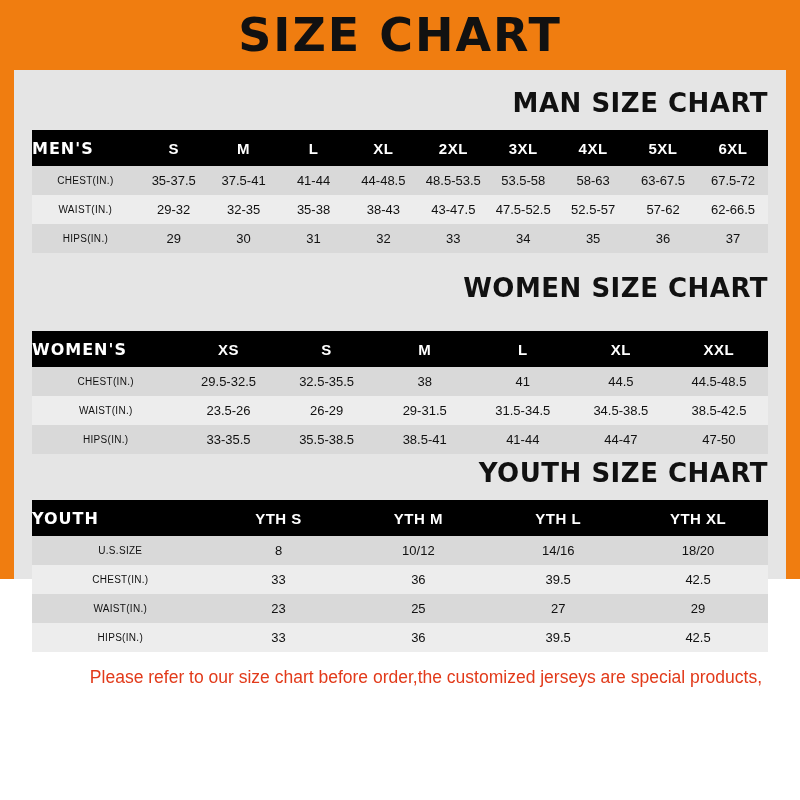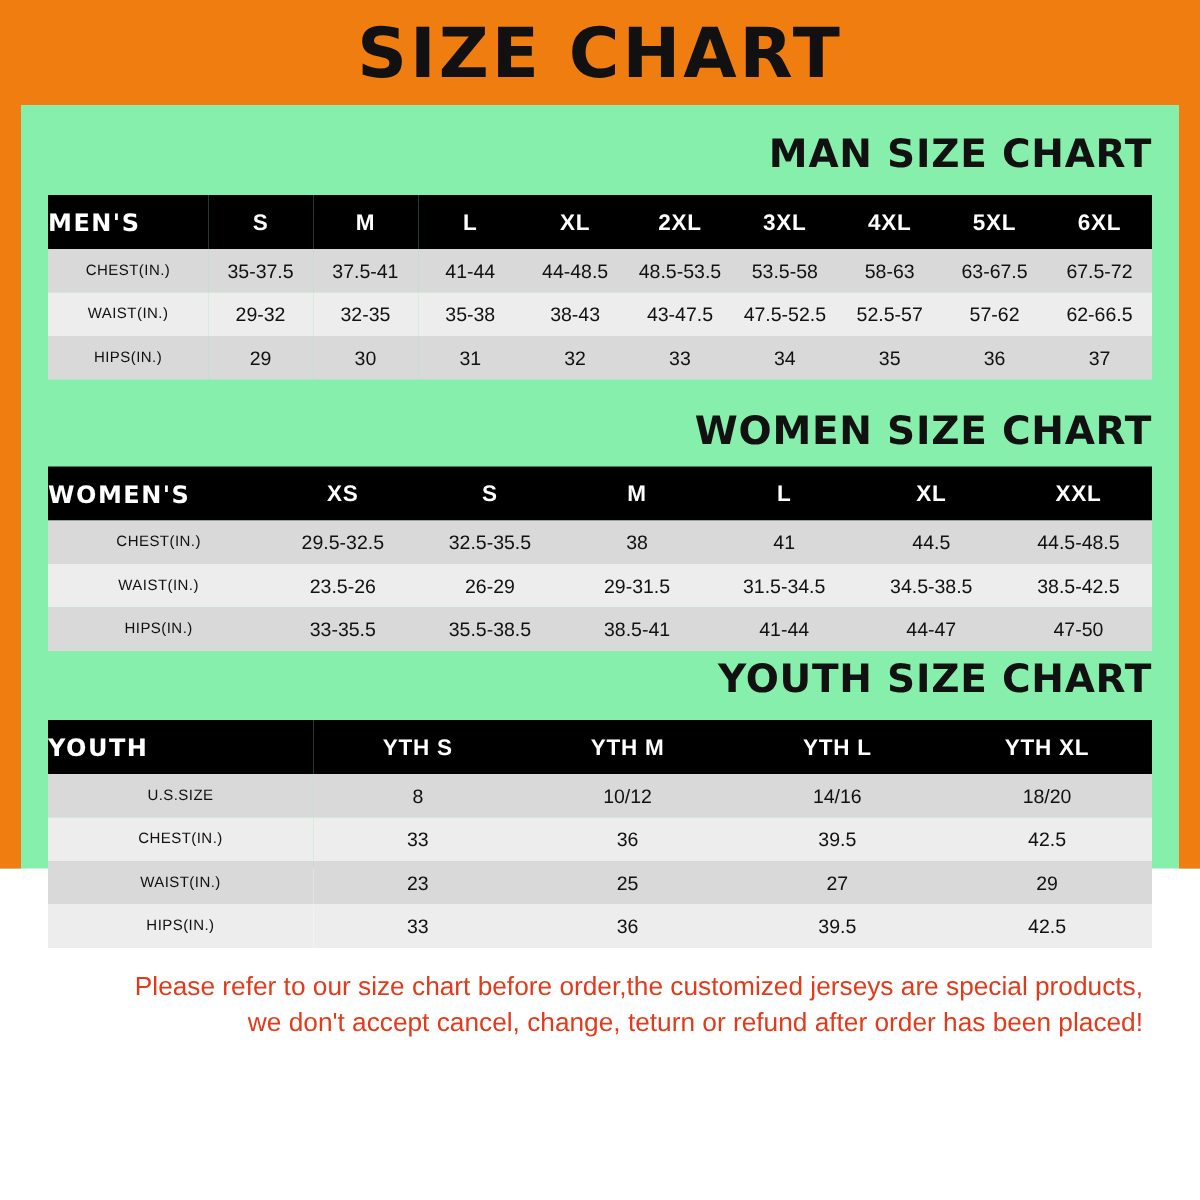--- a/index.html
+++ b/index.html
@@ -10,21 +10,21 @@
     width: 800px;
     height: 800px;
     background: #ffffff;
     font-family: "Liberation Sans", sans-serif;
     overflow: hidden;
   }
   .page {
     position: relative;
     width: 800px;
     height: 579px;
-    background: #86efac;
+    background: #e5e5e5;
     box-sizing: border-box;
     border-left: 14px solid #f07d10;
     border-right: 14px solid #f07d10;
   }
   .banner {
     height: 70px;
     background: #f07d10;
     display: flex;
     align-items: center;
     justify-content: center;
@@ -43,21 +43,21 @@
   }
   .section-title {
     text-align: right;
     font-family: "DejaVu Sans", sans-serif;
     font-weight: bold;
     font-size: 26px;
     color: #111111;
     letter-spacing: 0.5px;
   }
   .s1-title { margin-top: 18px; margin-bottom: 12px; }
-  .s2-title { margin-top: 20px; margin-bottom: 8px; }
+  .s2-title { margin-top: 20px; margin-bottom: 28px; }
   .s3-title { margin-top: 4px; margin-bottom: 12px; }
 
   table.chart {
     width: 100%;
     border-collapse: collapse;
     table-layout: fixed;
   }
   table.chart th, table.chart td {
     text-align: center;
     font-size: 13px;
@@ -288,17 +288,16 @@
           <td>33</td>
           <td>36</td>
           <td>39.5</td>
           <td>42.5</td>
         </tr>
       </tbody>
     </table>
 
     <div class="notice">
       <div>Please refer to our size chart before order,the customized jerseys are special products,</div>
-      <div>we don't accept cancel, change, teturn or refund after order has been placed!</div>
     </div>
 
   </div>
 </div>
 
 </body></html>

